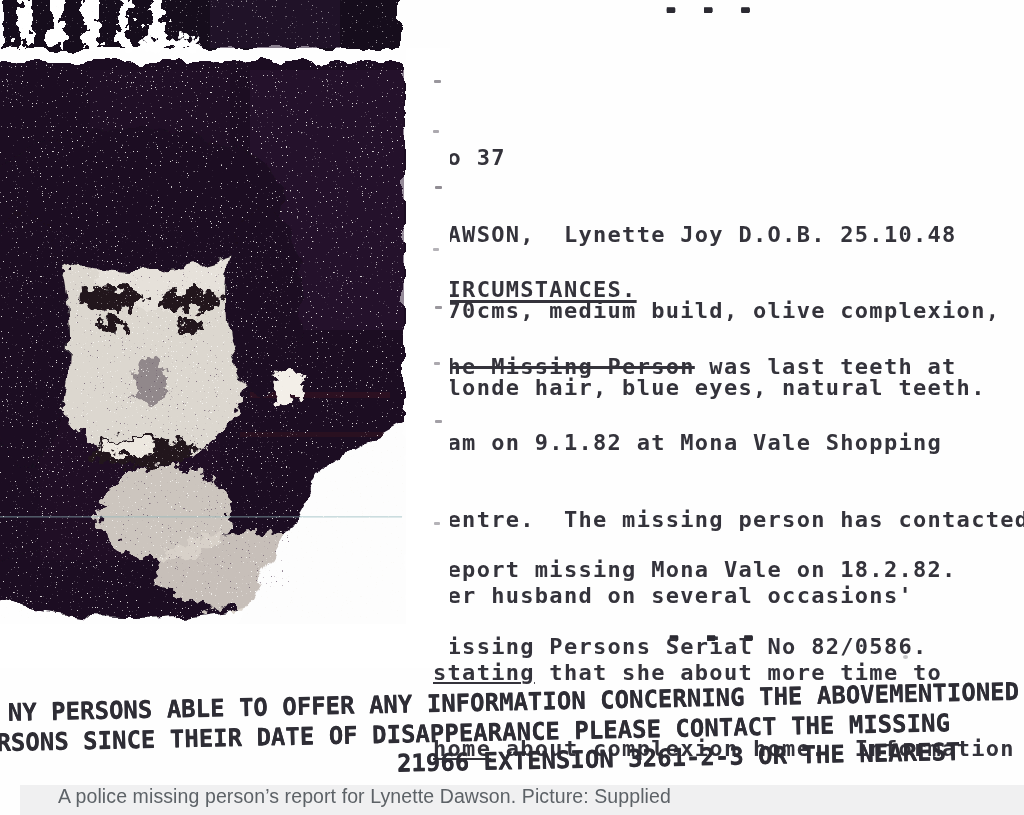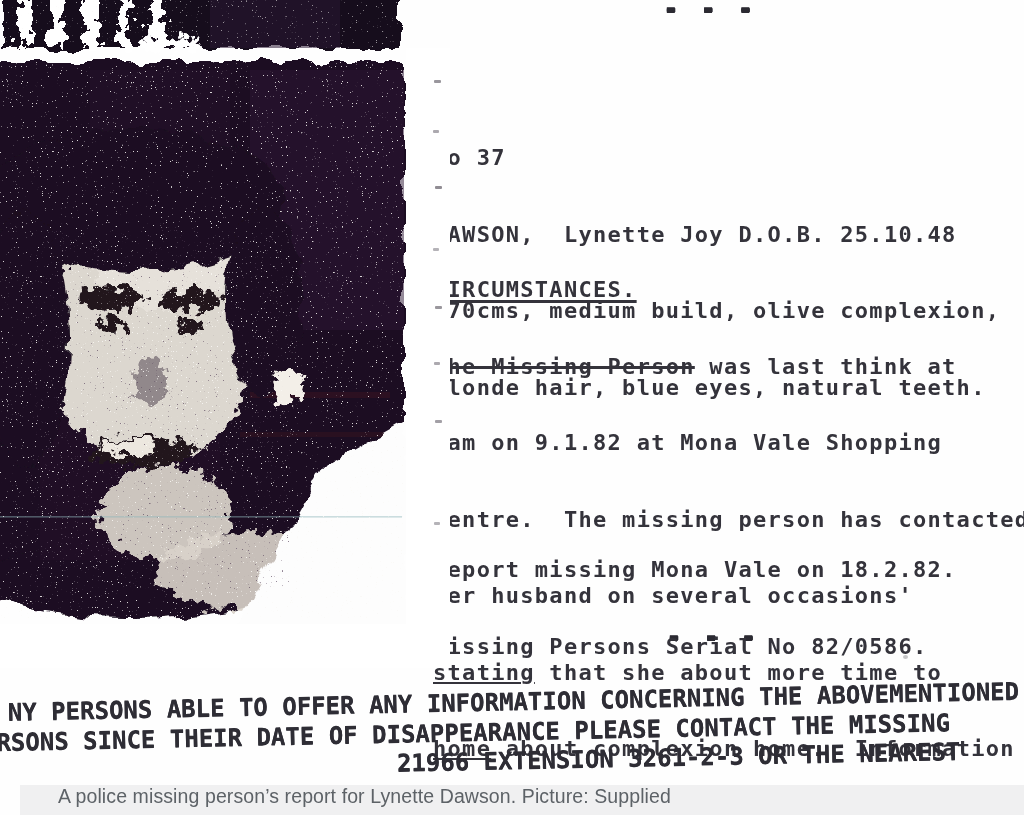--- a/index.html
+++ b/index.html
@@ -153,21 +153,21 @@
 
   <div class="tw" style="top:94px;">
     <div>No 37</div>
     <div>DAWSON,  Lynette Joy D.O.B. 25.10.48</div>
     <div>170cms, medium build, olive complexion,</div>
     <div>blonde hair, blue eyes, natural teeth.</div>
   </div>
 
   <div class="tw" style="top:226px;">
     <div><span class="hd-underline">CIRCUMSTANCES.</span></div>
-    <div><span class="struck">The Missing Person</span><span> was last think at</span></div>
+    <div><span class="struck">The Missing Person</span><span> was last teeth at</span></div>
     <div>7am on 9.1.82 at Mona Vale Shopping</div>
     <div>Centre.  The missing person has contacted</div>
     <div>her husband on several occasions'</div>
     <div><span class="uword">stating</span><span> that she about more time to</span></div>
     <div><span class="uword">home</span><span> about complexion home.  Information</span></div>
     <div>received that she may be with some</div>
     
     
   </div>
 

